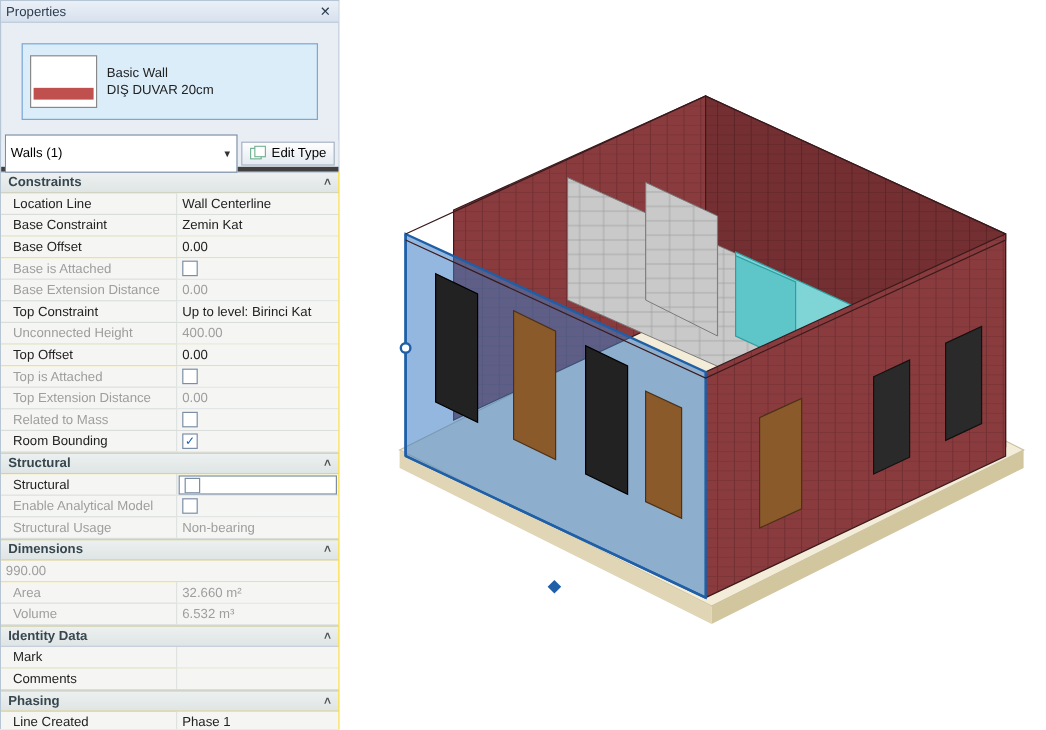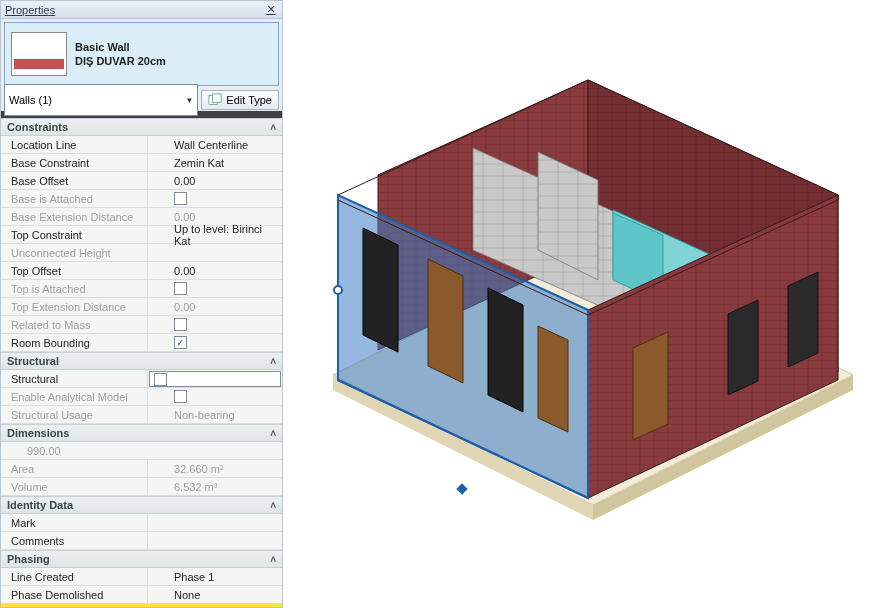--- a/index.html
+++ b/index.html
@@ -1,35 +1,35 @@
 <!DOCTYPE html>
 <html><head>
 <meta charset="utf-8">
 <style>
   * { box-sizing: border-box; margin: 0; padding: 0; font-family: "Segoe UI", Tahoma, sans-serif; font-size: 11px; }
   body { width: 872px; height: 608px; background: #fff; display: flex; overflow: hidden; }
   .panel { width: 283px; height: 608px; border: 1px solid #b7c6d5; display: flex; flex-direction: column; background: #e9eef5; }
-  .panel-header { height: 18px; background: linear-gradient(#ebf0f7,#d7e1ee); display: flex; align-items: center; padding: 0 4px; font-size: 11px; color: #2b3c4e; border-bottom: 1px solid #b7c6d5; text-decoration: underline; }
+  .panel-header { height: 18px; background: linear-gradient(#ebf0f7,#d7e1ee); display: flex; align-items: center; padding: 0 4px; font-size: 11px; color: #2b3c4e; border-bottom: 1px solid #b7c6d5; }
   .panel-header .title { flex: 1; }
   .panel-header .close { width: 14px; height: 14px; display:flex; align-items:center; justify-content:center; color:#2b3c4e; cursor:pointer; }
-  .type-selector { height: 64px; margin: 3px; border: 1px solid #7aa7d8; background: #daedf9; display:flex; align-items:center; padding: 6px; gap:8px;font-weight:bold; }
+  .type-selector { height: 64px; margin: 17px; border: 1px solid #7aa7d8; background: #daedf9; display:flex; align-items:center; padding: 6px; gap:8px; }
   .swatch { width:56px; height:44px; background:#fff; border:1px solid #888; position:relative; }
   .swatch::after { content:""; position:absolute; left:2px; right:2px; bottom:6px; height:10px; background:#c0504d; }
   .type-text { display:flex; flex-direction:column; font-size:11px; color:#222; line-height:14px; }
   .family-row { height:22px; display:flex; align-items:center; padding:0 3px; gap:3px; background:#e9eef5; }
   .family-dd { flex:1; height:32px; border:1px solid #7b8ea5; background:#fff; display:flex; align-items:center; padding:0 4px; font-size:11px; position:relative; }
   .family-dd .chev { margin-left:auto; font-size:8px; color:#333; }
   .edit-type { height:20px; border:1px solid #a8b4c4; background:linear-gradient(#fdfdfd,#e5ebf2); padding:0 6px; display:flex; align-items:center; gap:4px; font-size:11px; }
   .edit-type svg { width:14px; height:14px; }
-  .grid { flex:1; overflow:auto; background:#fde047; border-top:7px solid #404040; }
+  .grid { flex:1; overflow:auto; background:#fde047; border-top:4px solid #404040; }
   .group-header { height:18px; background:linear-gradient(#ecf0f0,#dfe5e4); border-top:1px solid #c7d0da; border-bottom:1px solid #c7d0da; display:flex; align-items:center; padding:0 6px; font-weight:600; color:#37474f; font-size:11px; }
   .group-header .collapse { margin-left:auto; font-size:10px; color:#555; cursor:pointer; }
   .row { height:18px; display:flex; align-items:stretch; border-bottom:1px solid #d9dedc; background:#f5f5f3; }
   .row .label { width:147px; padding:0 4px 0 10px; display:flex; align-items:center; color:#222; border-right:1px solid #d9dedc; }
-  .row .value { flex:1; padding:0 4px; display:flex; align-items:center; color:#222; background:#f5f5f3;margin-left:22px; }
+  .row .value { flex:1; padding:0 4px; display:flex; align-items:center; color:#222; background:#f5f5f3; }
   .row.disabled .label, .row.disabled .value { color:#9e9e9e; }
   .row.editable .value { background:#fff; border:1px solid #7b8ea5; margin:1px; height:16px; }
   .checkbox { width:13px; height:13px; border:1px solid #7b8ea5; background:#fff; display:flex; align-items:center; justify-content:center; font-size:10px; color:#1e62b8; }
   .viewport { flex:1; height:608px; background:#ffffff; position:relative; overflow:hidden; }
   .viewport svg { position:absolute; left:0; top:0; }
 </style>
 </head>
 <body>
 
 <div class="panel">
@@ -86,20 +86,21 @@
       <div class="row disabled">
         <div class="label">Base Extension Distance</div>
         <div class="value">0.00</div>
       </div>
       <div class="row">
         <div class="label">Top Constraint</div>
         <div class="value">Up to level: Birinci Kat</div>
       </div>
       <div class="row disabled">
         <div class="label">Unconnected Height</div>
+        <div class="value">400.00</div>
       </div>
       <div class="row">
         <div class="label">Top Offset</div>
         <div class="value">0.00</div>
       </div>
       <div class="row disabled">
         <div class="label">Top is Attached</div>
         <div class="value">
           <div class="checkbox"></div>
         </div>

